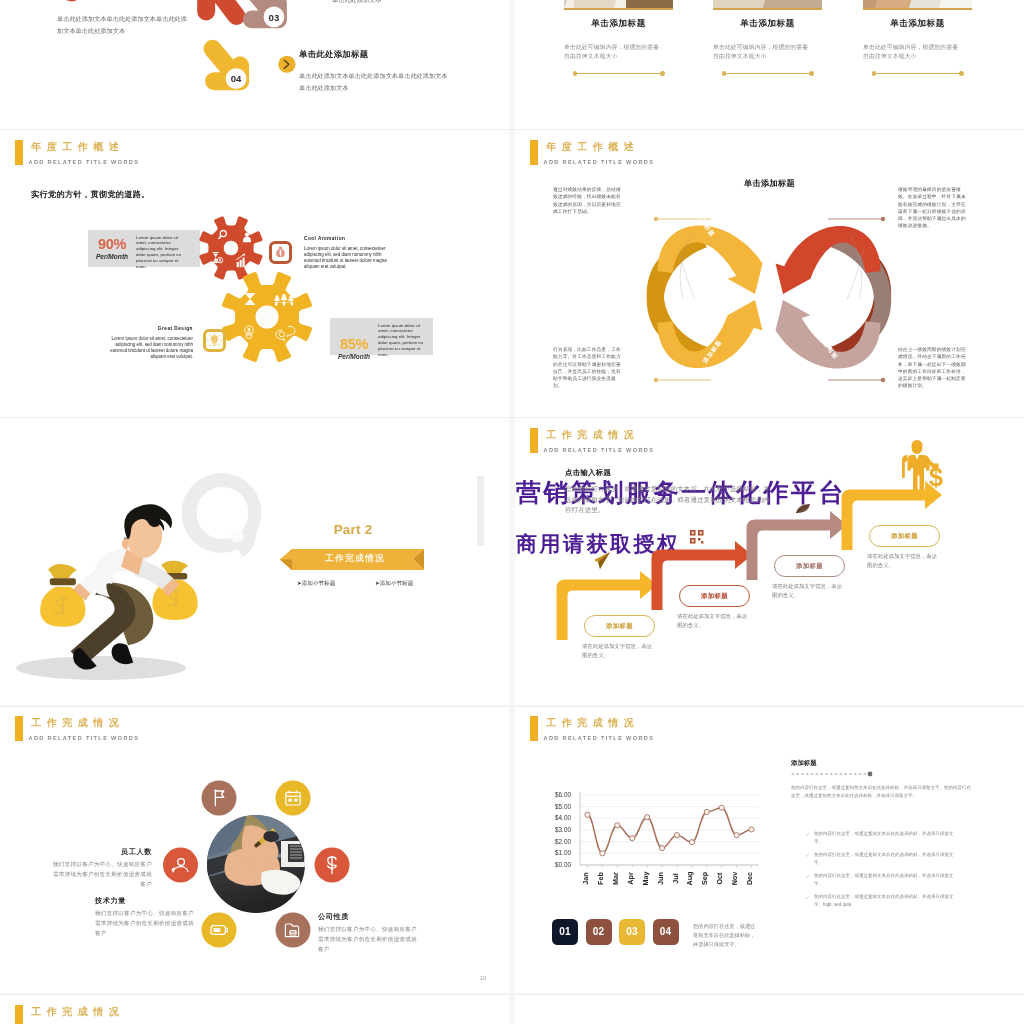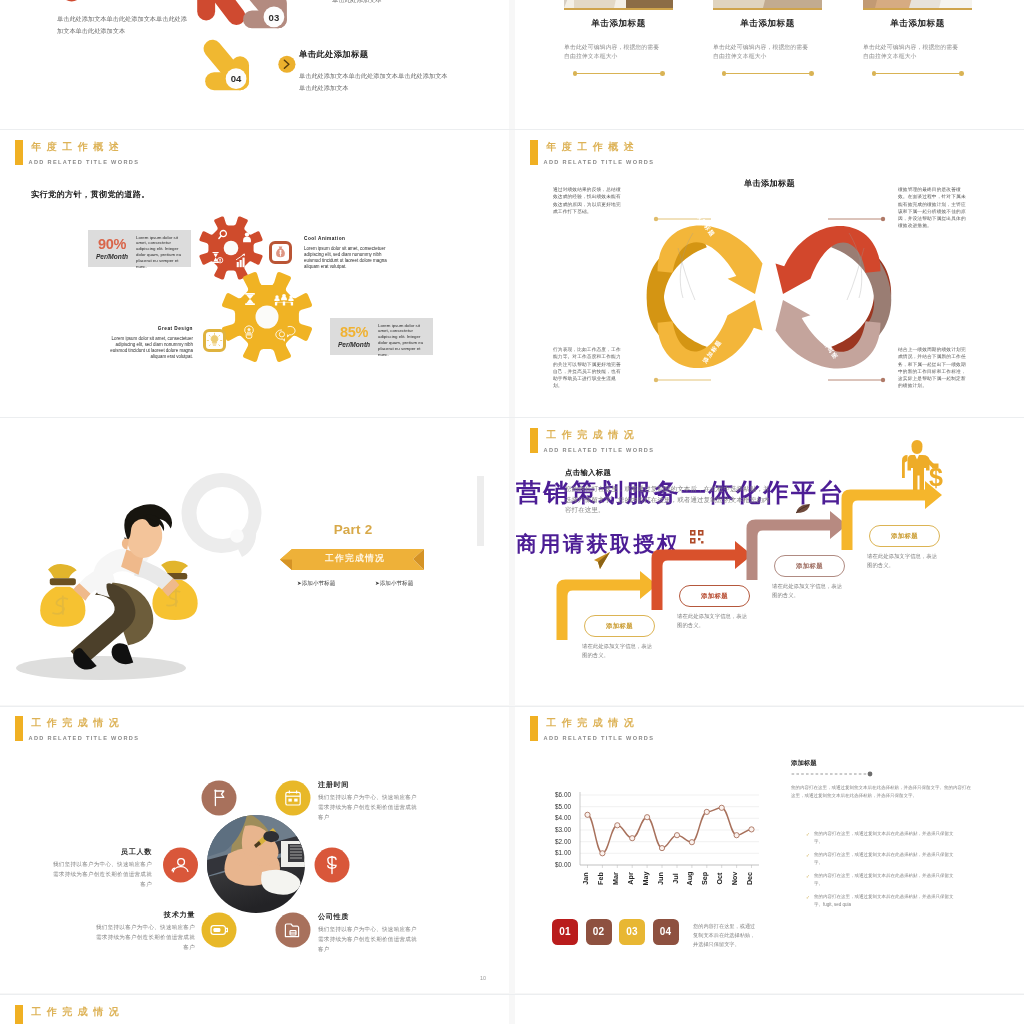--- a/index.html
+++ b/index.html
@@ -106,30 +106,30 @@
 <div id="page">
 
   <div class="slide" id="s-gears">
     <div class="shead">
       <div class="bar"></div>
       <div class="zh">年度工作概述</div>
       <div class="en">ADD RELATED TITLE WORDS</div>
     </div>
     <div class="lead">实行党的方针，贯彻党的道路。</div>
 
-    <div class="statbox" style="left:88px;top:100px;width:103px;height:37px;">
+    <div class="statbox" style="left:88px;top:100px;width:112px;height:37px;">
       <div style="width:48px;text-align:center;padding-top:7px;">
         <div class="big" style="color:#d9654a;">90%</div>
         <div class="sml">Per/Month</div>
       </div>
       <div class="bd" style="width:49px;padding-top:4.5px;padding-right:3px;">Lorem ipsum dolor sit amet, consectetur adipiscing elit. Integer dolor quam, pretium eu placerat eu semper et nunc.</div>
     </div>
 
     <div class="statbox" style="left:330px;top:188px;width:103px;height:37px;">
-      <div style="width:48px;text-align:center;padding-top:7px;">
+      <div style="width:48px;text-align:center;padding-top:19px;">
         <div class="big" style="color:#f0b233;">85%</div>
         <div class="sml">Per/Month</div>
       </div>
       <div class="bd" style="width:49px;padding-top:4.5px;padding-right:3px;">Lorem ipsum dolor sit amet, consectetur adipiscing elit. Integer dolor quam, pretium eu placerat eu semper et nunc.</div>
     </div>
 
     <div class="notebox" style="left:304px;top:106px;width:83px;">
       <div class="nt">Cool Animation</div>
       <div class="nb">Lorem ipsum dolor sit amet, consectetuer adipiscing elit, sed diam nonummy nibh euismod tincidunt ut laoreet dolore magna aliquam erat volutpat.</div>
     </div>
@@ -460,29 +460,25 @@
           <path d="M6.8,-1.6 h1.6 v3.2 h-1.6"></path>
           <rect x="-5.6" y="-1.9" width="7.0" height="3.8" rx="1.2" fill="#fff" stroke="none"></rect>
         </g>
       <circle cx="293" cy="224" r="17.5" fill="#a8715c"></circle>
       <g transform="translate(293,224)" fill="none" stroke="#fff" stroke-width="1.2" stroke-linejoin="round">
           <path d="M-7.6,6.6 V-4.6 a1.4,1.4 0 0 1 1.4,-1.4 h4.2 l1.8,2.2 h4.4 a1.4,1.4 0 0 1 1.4,1.4 V6.6 z"></path>
           <rect x="-3.0" y="0.6" width="6.0" height="4.4" rx="0.8"></rect>
           <path d="M-3.0,3.0 h6.0"></path>
         </g>
     </svg>
-    <div class="cirow" style="left:318px;top:74px;">
-      <div class="t">注册时间</div>
-      <div class="b">我们坚持以客户为中心、快速响应客户需求持续为客户创造长期价值运营成就客户</div>
-    </div>
     <div class="cirow" style="left:52px;top:141px;text-align:right;">
       <div class="t">员工人数</div>
       <div class="b">我们坚持以客户为中心、快速响应客户需求持续为客户创造长期价值运营成就客户</div>
     </div>
-    <div class="cirow" style="left:95px;top:204px;text-align:right;">
+    <div class="cirow" style="left:95px;top:190px;text-align:left;">
       <div class="t">技术力量</div>
       <div class="b">我们坚持以客户为中心、快速响应客户需求持续为客户创造长期价值运营成就客户</div>
     </div>
     <div class="cirow" style="left:318px;top:206px;">
       <div class="t">公司性质</div>
       <div class="b">我们坚持以客户为中心、快速响应客户需求持续为客户创造长期价值运营成就客户</div>
     </div>
     <div class="pgno">10</div>
   </div>
 
@@ -551,21 +547,21 @@
     <div class="stitle" style="left:276px;top:53px;">添加标题</div>
     <svg class="gsvg" viewBox="0 0 509 287">
       <path d="M276,68 H196" stroke="#8d8d8d" stroke-width="0.9" stroke-dasharray="2.6 2.2" transform="translate(80,0)"></path>
       <circle cx="355" cy="68" r="2.4" fill="#6e6e6e"></circle>
     </svg>
     <div class="sbody" style="left:276px;top:78px;width:182px;">您的内容打在这里，或通过复制您文本后在此选择粘贴，并选择只保留文字。您的内容打在这里，或通过复制您文本后在此选择粘贴，并选择只保留文字。</div>
     <div class="bul" style="left:299px;top:124px;"><span class="chk">✓</span><span>您的内容打在这里，或通过复制文本后在此选择粘贴，并选择只保留文字。</span></div>
     <div class="bul" style="left:299px;top:145px;"><span class="chk">✓</span><span>您的内容打在这里，或通过复制文本后在此选择粘贴，并选择只保留文字。</span></div>
     <div class="bul" style="left:299px;top:166px;"><span class="chk">✓</span><span>您的内容打在这里，或通过复制文本后在此选择粘贴，并选择只保留文字。</span></div>
     <div class="bul" style="left:299px;top:187px;"><span class="chk">✓</span><span>您的内容打在这里，或通过复制文本后在此选择粘贴，并选择只保留文字。fugit, sed quia</span></div>
-    <div class="numbox" style="left:37px;top:213px;background:#b91c1c;">01</div>
+    <div class="numbox" style="left:37px;top:213px;background:#0f172a;">01</div>
     <div class="numbox" style="left:70.5px;top:213px;background:#8e5140;">02</div>
     <div class="numbox" style="left:104px;top:213px;background:#e8b733;">03</div>
     <div class="numbox" style="left:137.5px;top:213px;background:#8e5140;">04</div>
     <div class="numnote">您的内容打在这里，或通过复制文本后在此选择粘贴，并选择只保留文字。</div>
   </div>
 
   <div class="slide" id="s-topleft">
     <svg class="gsvg" viewBox="0 0 509 288">
       <g transform="translate(14,12)">
 

